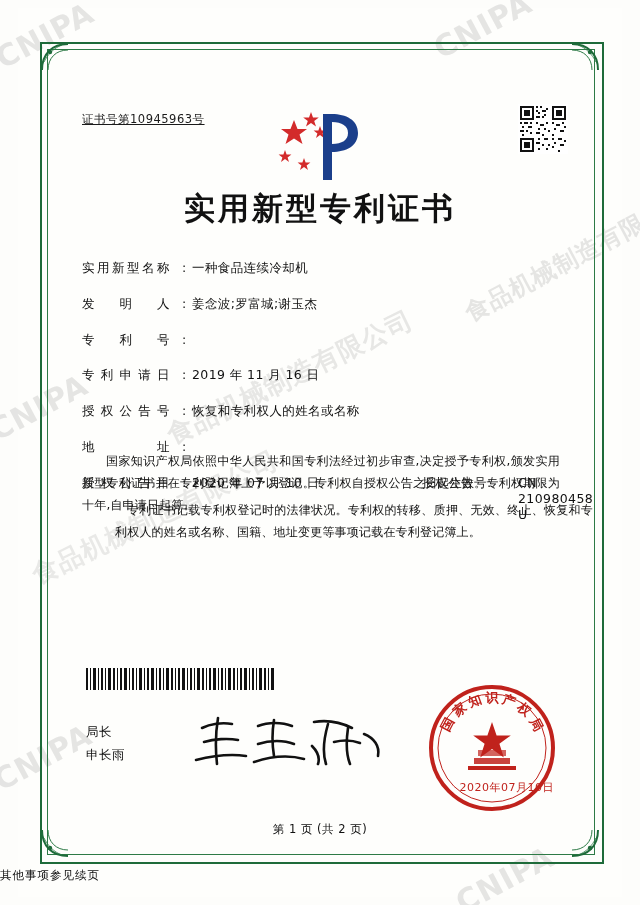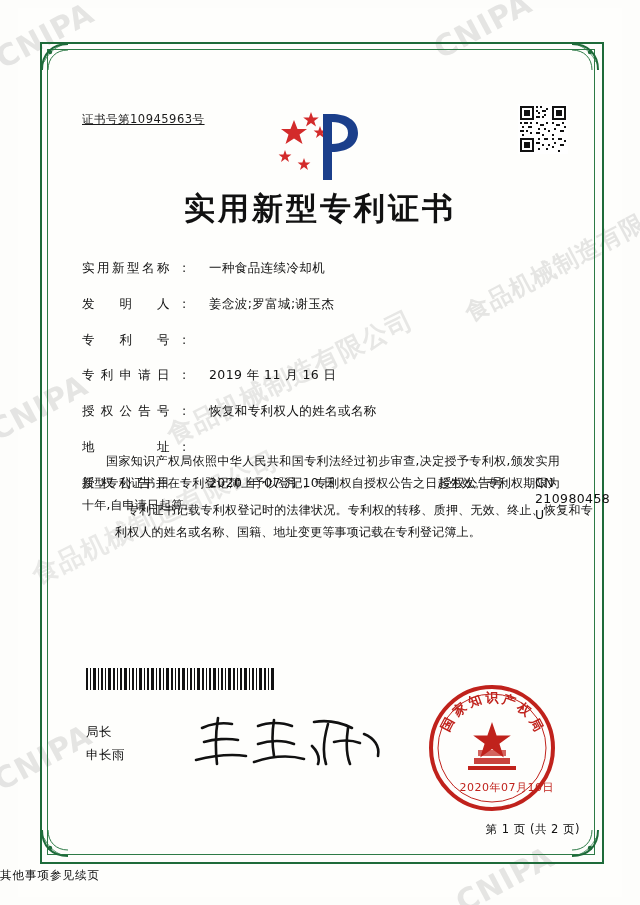--- a/index.html
+++ b/index.html
@@ -154,21 +154,21 @@
   }
   .field-label.spread {
     display: inline-block;
     text-align: justify;
     text-align-last: justify;
     width: 76px;
     flex: 0 0 88px;
     padding-right: 12px;
   }
   .field-colon { flex: 0 0 10px; }
-  .field-value { flex: 1 1 auto; letter-spacing: 0.4px; margin-left: 17px; }
+  .field-value { flex: 1 1 auto; letter-spacing: 0.4px; }
 
   .field-row.two-col .field-value { flex: 0 0 230px; }
   .field-label2 {
     flex: 0 0 auto;
     letter-spacing: 0.5px;
     white-space: nowrap;
   }
   .field-value2 { margin-left: 21px; letter-spacing: 0.4px; }
 
   
@@ -227,21 +227,21 @@
     font-size: 11px;
     color: #c0221c;
     letter-spacing: 0.5px;
     font-weight: normal;
   }
 
   .page-num {
     position: absolute;
     left: 0; right: 0;
     top: 762px;
-    text-align: right;
+    text-align: center;
     font-size: 11.5px;
     color: #111;
     letter-spacing: 0.5px;
   }
 
   .footer-note {
     position: absolute;
     left: 0; right: 0;
     top: 868px;
     text-align: left;

